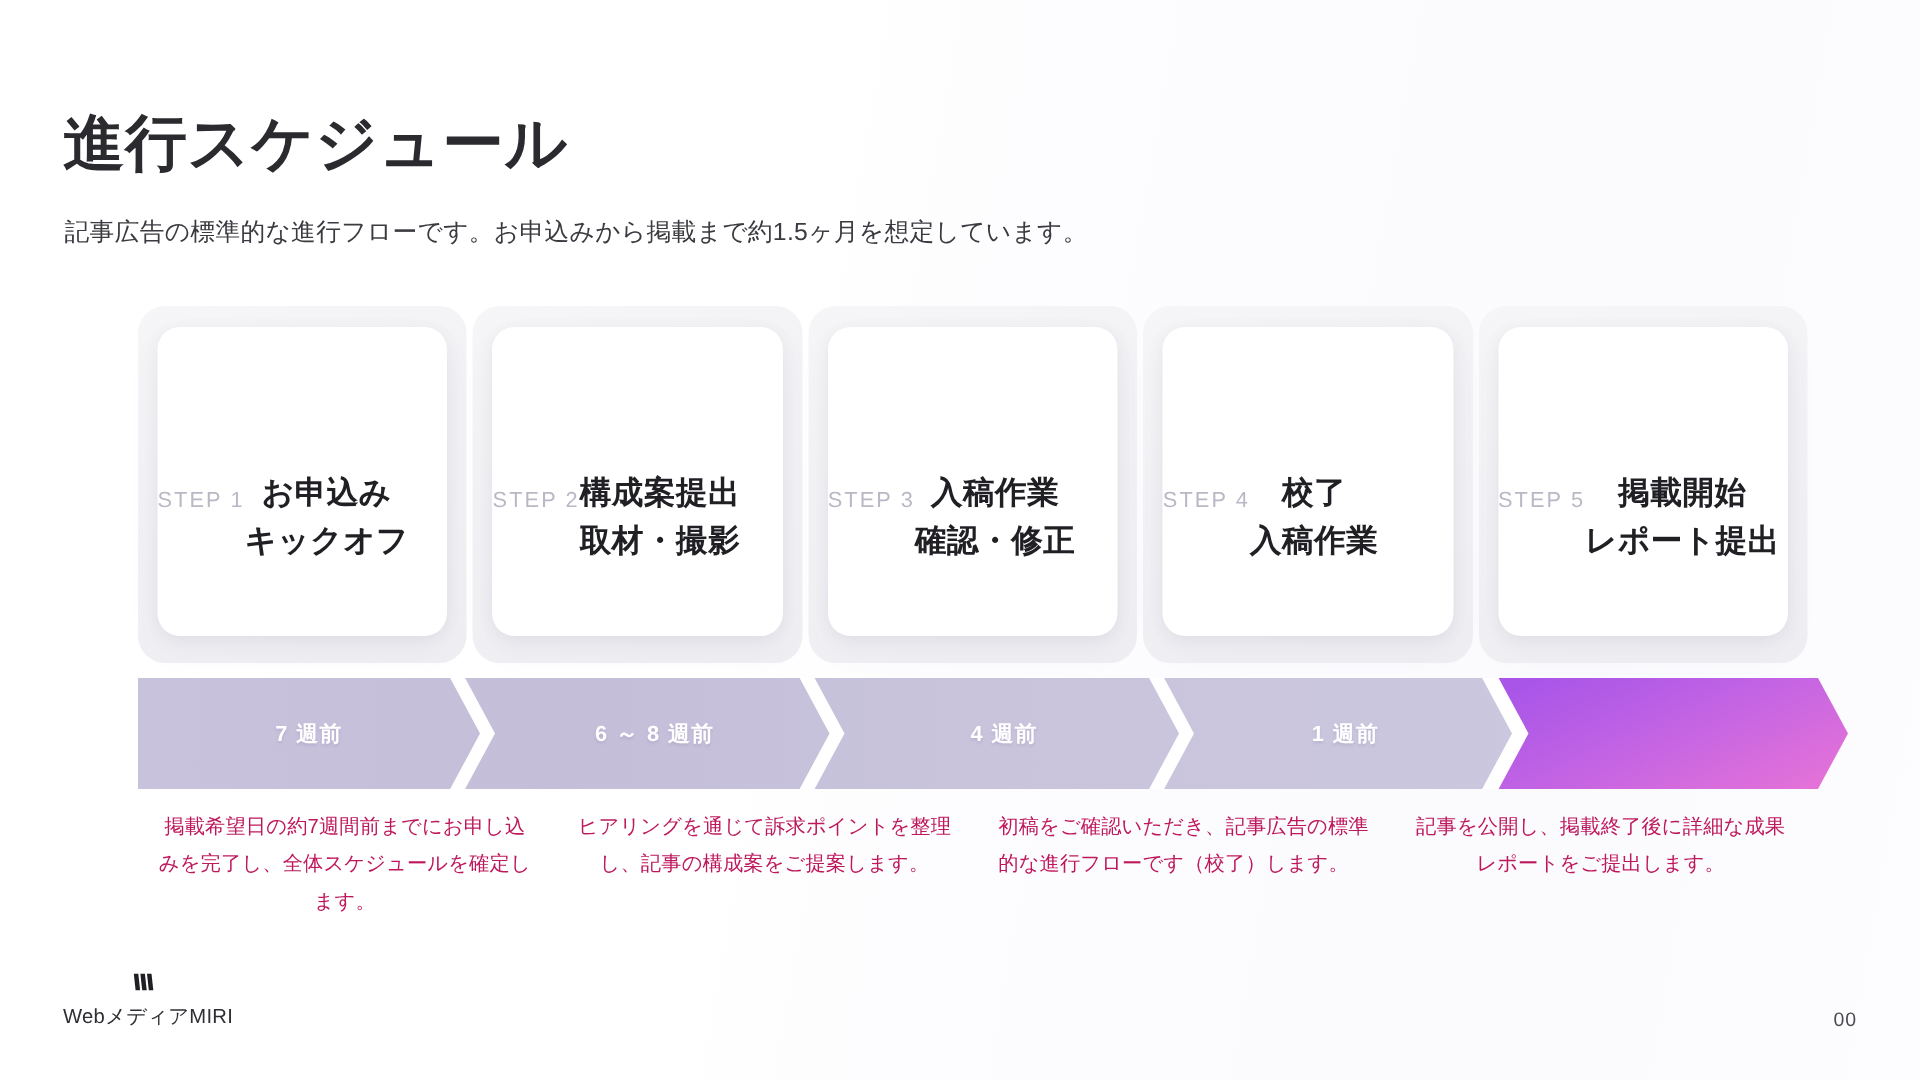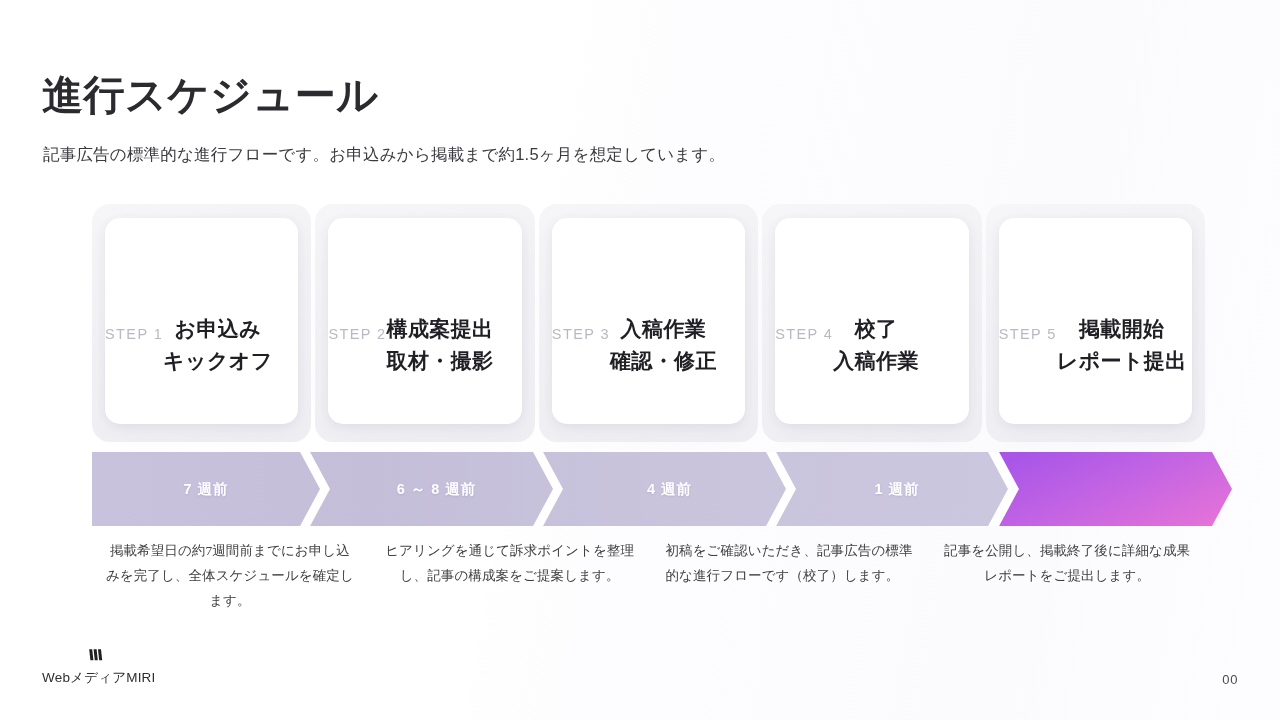--- a/index.html
+++ b/index.html
@@ -139,24 +139,23 @@
     width: 1113px;
     display: flex;
     gap: 4px;
   }
 
   .desc-cell {
     flex: 1 1 0;
     padding: 0 12px;
     font-size: 13.5px;
     line-height: 1.87;
-    color: #404040;
+    color: #be185d;
     text-align: center;
     letter-spacing: 0.1px;
-    font-family: Liberation Serif, serif;
   }
 
   .desc-cell.justify {
     text-align: left;
     padding: 0 8px 0 14px;
   }
 
   
   .footer-logo {
     position: absolute;

